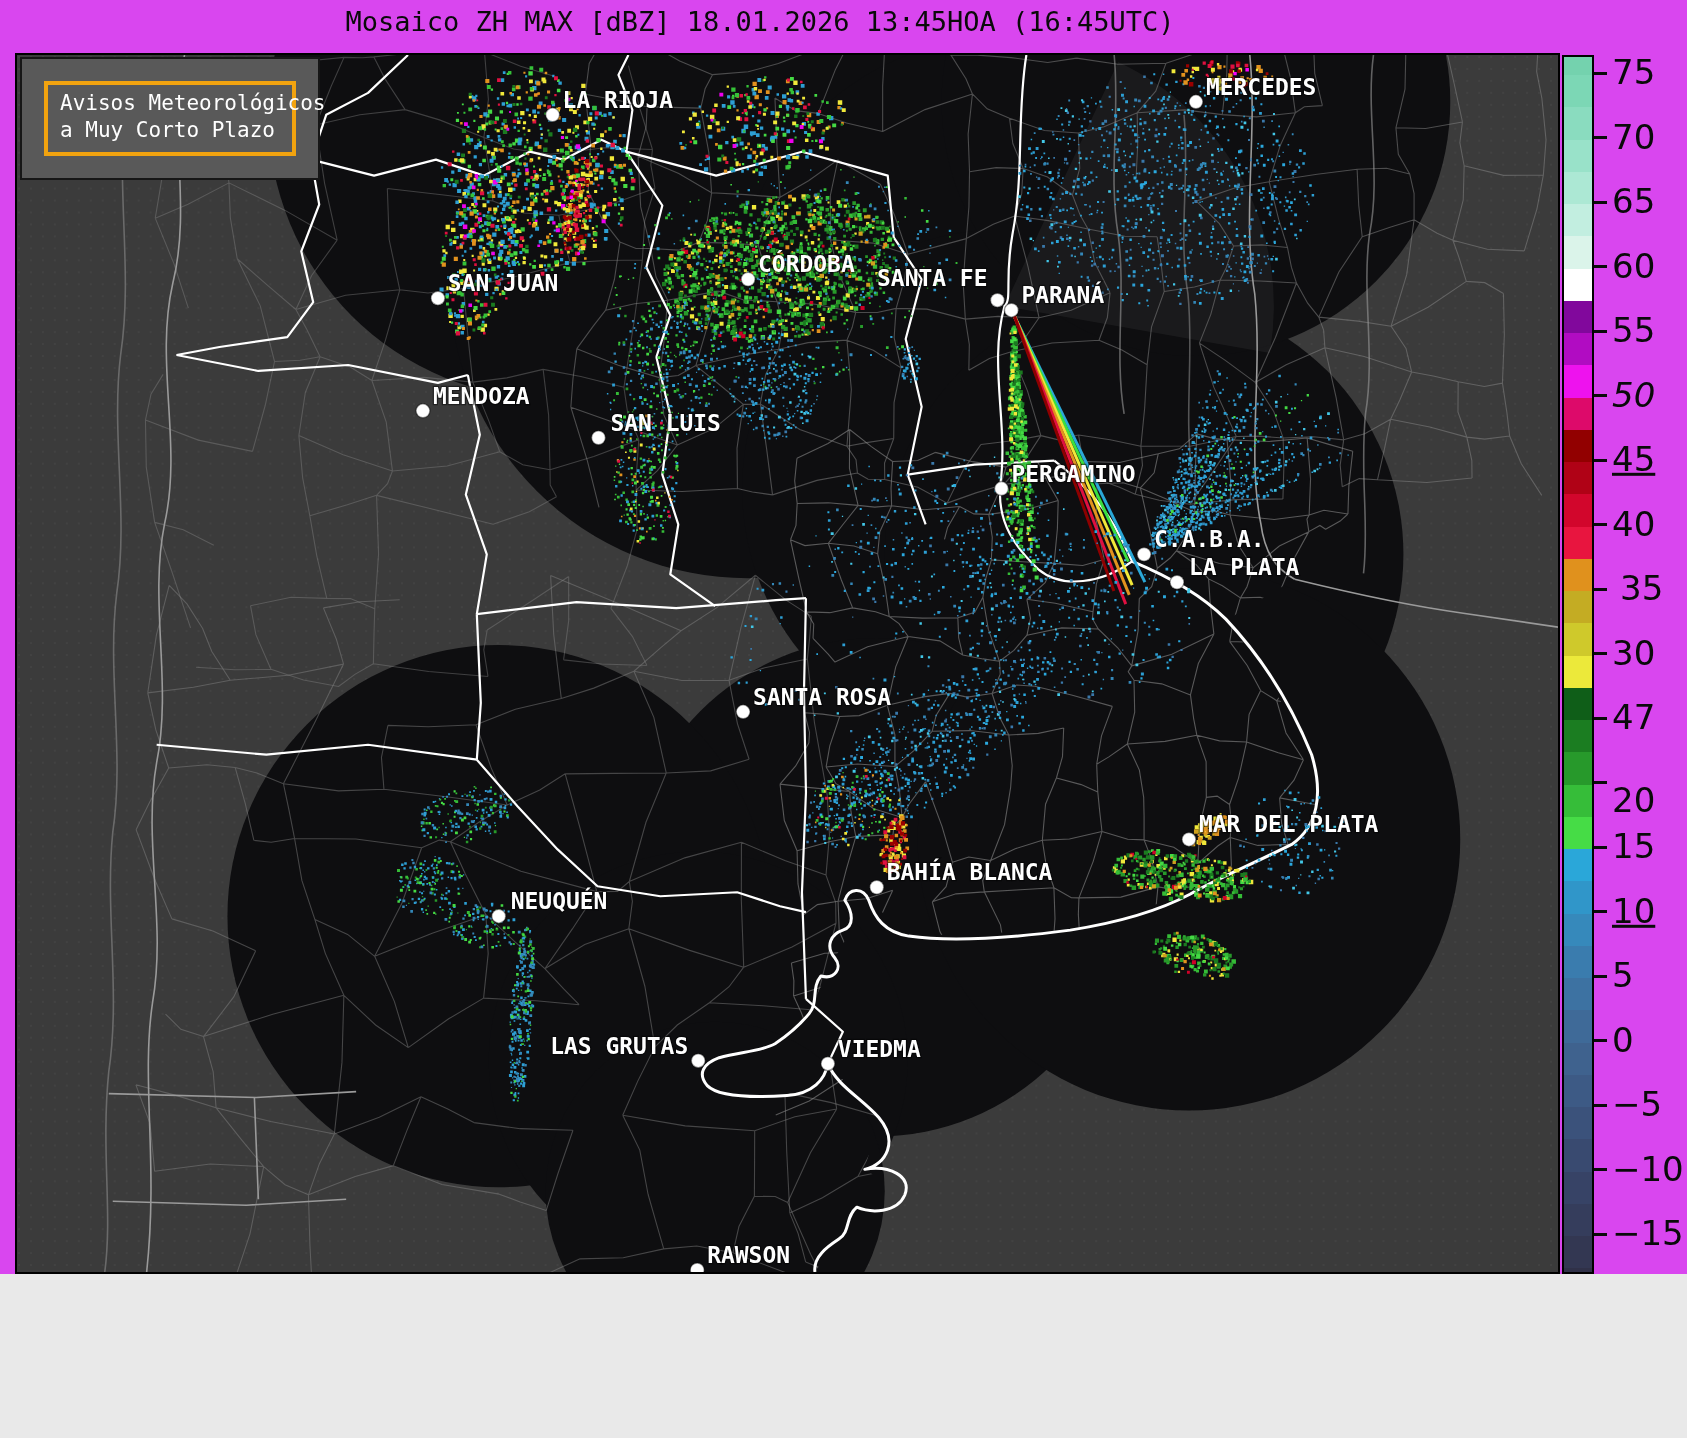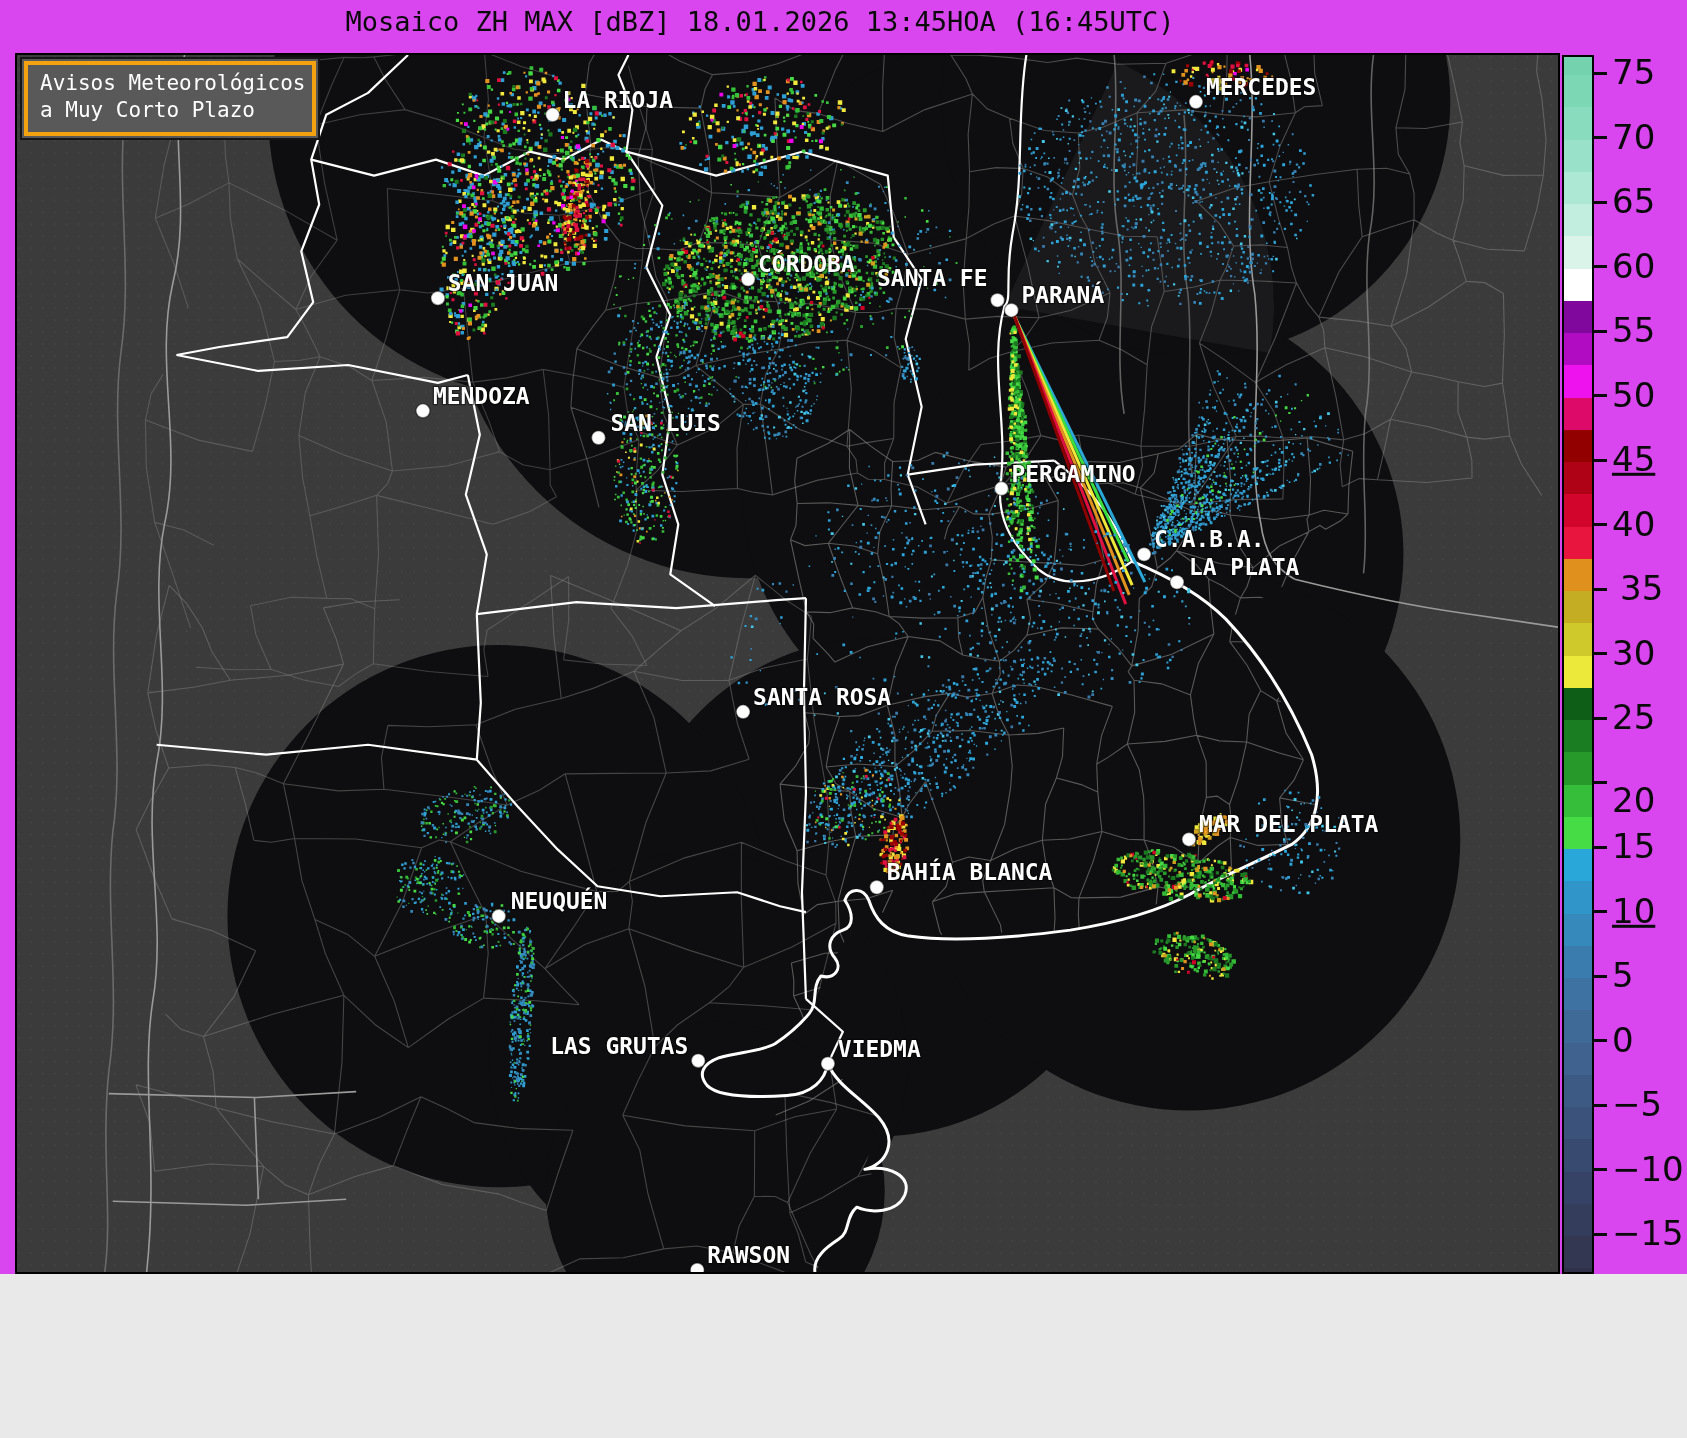--- a/index.html
+++ b/index.html
@@ -6,21 +6,21 @@
   body{background:#cfcfcf;}
   .page{position:relative;width:1687px;height:1438px;background:#d946ef;overflow:hidden;
         font-family:"DejaVu Sans","Liberation Sans",sans-serif;}
   .title{position:absolute;left:15px;top:6px;width:1490px;text-align:center;
          font-family:"DejaVu Sans Mono","Liberation Mono",monospace;font-size:27px;color:#0a0a0a;}
   .map-frame{position:absolute;left:15px;top:53px;width:1545px;height:1221px;
              border:2px solid #000;box-sizing:border-box;background:#3b3b3b;}
   .map-frame svg{display:block;width:100%;height:100%;}
   .avisos{position:absolute;left:20px;top:57px;width:300px;background:#595959;
           border:2px solid #161616;box-sizing:border-box;cursor:pointer;}
-  .avisos-inner{margin:2px;border:4px solid #f2a30f;padding:5px 18px 8px 12px;}
+  .avisos-inner{margin:22px;border:4px solid #f2a30f;padding:5px 18px 8px 12px;}
   .avisos-inner div{font-family:"DejaVu Sans Mono","Liberation Mono",monospace;
           font-size:21px;line-height:27px;color:#fff;white-space:nowrap;}
   .colorbar{position:absolute;left:1562px;top:55px;width:32px;height:1219px;
             border:2px solid #000;box-sizing:border-box;overflow:hidden;background:#2d2c40;}
   .cb-seg{position:absolute;left:0;width:100%;}
   .cb-tick{position:absolute;width:13px;height:3px;background:#0a0a0a;left:1594px;}
   .cb-label{position:absolute;left:1612px;transform:translateY(-53%);
             font-size:34px;color:#0a0a0a;font-family:"DejaVu Sans","Liberation Sans",sans-serif;}
   .footer{position:absolute;left:0;top:1274px;width:1687px;height:164px;background:#e9e9e9;}
 </style>
@@ -449,31 +449,31 @@
       <div class="cb-label" style="top: 73px;">75</div>
       <div class="cb-tick" style="top: 136px;"></div>
       <div class="cb-label" style="top: 137.5px;">70</div>
       <div class="cb-tick" style="top: 200.5px;"></div>
       <div class="cb-label" style="top: 202px;">65</div>
       <div class="cb-tick" style="top: 265px;"></div>
       <div class="cb-label" style="top: 266.5px;">60</div>
       <div class="cb-tick" style="top: 329.5px;"></div>
       <div class="cb-label" style="top: 331px;">55</div>
       <div class="cb-tick" style="top: 394px;"></div>
-      <div class="cb-label" style="top: 395.5px;">50</div>
+      <div class="cb-label" style="top: 395.5px; font-style: italic;">50</div>
       <div class="cb-tick" style="top: 458.5px;"></div>
       <div class="cb-label" style="top: 460px; text-decoration: underline;">45</div>
       <div class="cb-tick" style="top: 523px;"></div>
       <div class="cb-label" style="top: 524.5px;">40</div>
       <div class="cb-tick" style="top: 587.5px;"></div>
       <div class="cb-label" style="top: 589px; margin-left: 8px;">35</div>
       <div class="cb-tick" style="top: 652px;"></div>
       <div class="cb-label" style="top: 653.5px;">30</div>
       <div class="cb-tick" style="top: 716.5px;"></div>
-      <div class="cb-label" style="top: 718px;">25</div>
+      <div class="cb-label" style="top: 718px;">47</div>
       <div class="cb-tick" style="top: 781px;"></div>
       <div class="cb-label" style="top: 801px;">20</div>
       <div class="cb-tick" style="top: 845.5px;"></div>
       <div class="cb-label" style="top: 847px;">15</div>
       <div class="cb-tick" style="top: 910px;"></div>
       <div class="cb-label" style="top: 911.5px; text-decoration: underline;">10</div>
       <div class="cb-tick" style="top: 974.5px;"></div>
       <div class="cb-label" style="top: 976px;">5</div>
       <div class="cb-tick" style="top: 1039px;"></div>
       <div class="cb-label" style="top: 1040.5px;">0</div>

